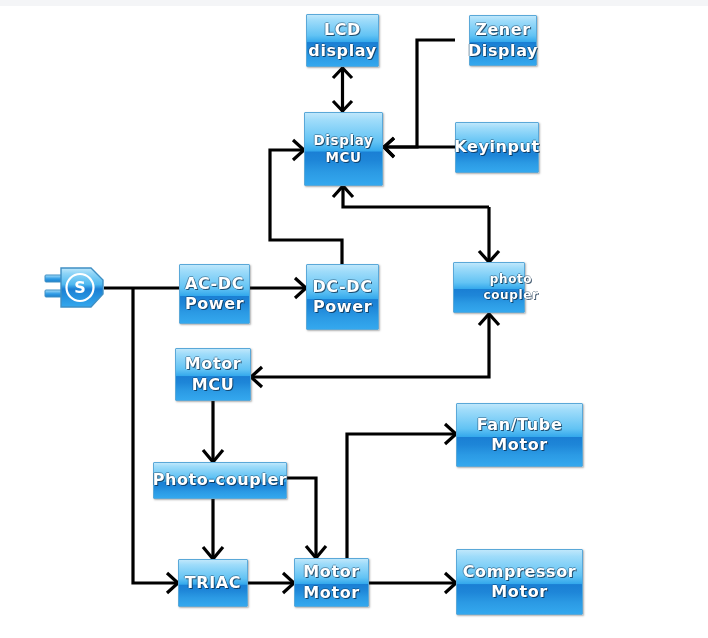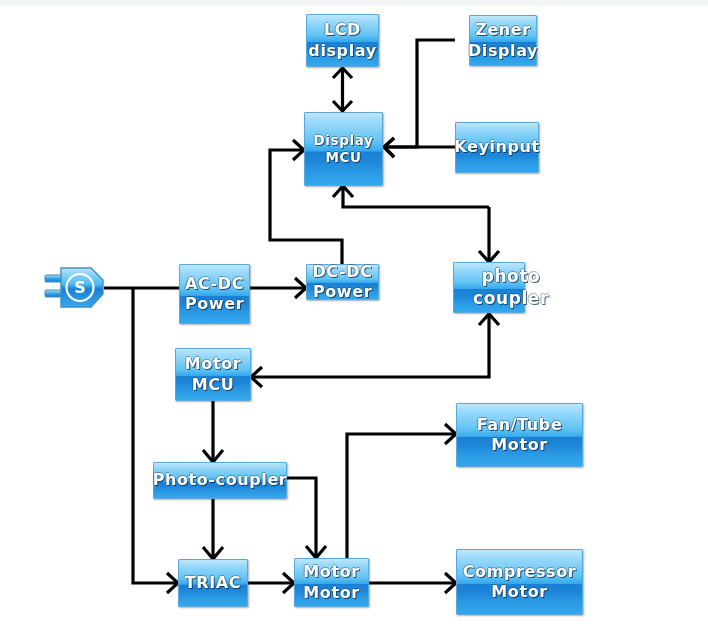--- a/index.html
+++ b/index.html
@@ -78,21 +78,21 @@
   }
   .node .ln {
     display: block;
     white-space: nowrap;
     text-shadow:
       1px 1px 0 rgba(10,40,70,0.75),
       -1px 0 0 rgba(10,40,70,0.35),
       0 -1px 0 rgba(10,40,70,0.35);
   }
   .s13 { font-size: 16px; }
-  .s12 { font-size: 17px; padding-left: 44px; }
+  .s12 { font-size: 12px; padding-left: 44px; }
   .s14 { font-size: 13.5px; }
 
   
   #plug {
     position: absolute;
     left: 44px; top: 258px;
     width: 62px; height: 60px;
     z-index: 6;
   }
 </style>
@@ -228,21 +228,21 @@
         <span class="ln">Display</span>
         <span class="ln">MCU</span>
       </div>
       <div class="node s13" style="left: 455px; top: 122px; width: 84px; height: 51px;">
         <span class="ln">Keyinput</span>
       </div>
       <div class="node s13" style="left: 179px; top: 264px; width: 71px; height: 60px;">
         <span class="ln">AC-DC</span>
         <span class="ln">Power</span>
       </div>
-      <div class="node s13" style="left: 306px; top: 264px; width: 73px; height: 36px;">
+      <div class="node s13" style="left: 306px; top: 264px; width: 73px; height: 66px;">
         <span class="ln">DC-DC</span>
         <span class="ln">Power</span>
       </div>
       <div class="node s12" style="left: 453px; top: 262px; width: 72px; height: 51px;">
         <span class="ln">photo</span>
         <span class="ln">coupler</span>
       </div>
       <div class="node s13" style="left: 175px; top: 348px; width: 76px; height: 53px;">
         <span class="ln">Motor</span>
         <span class="ln">MCU</span>

